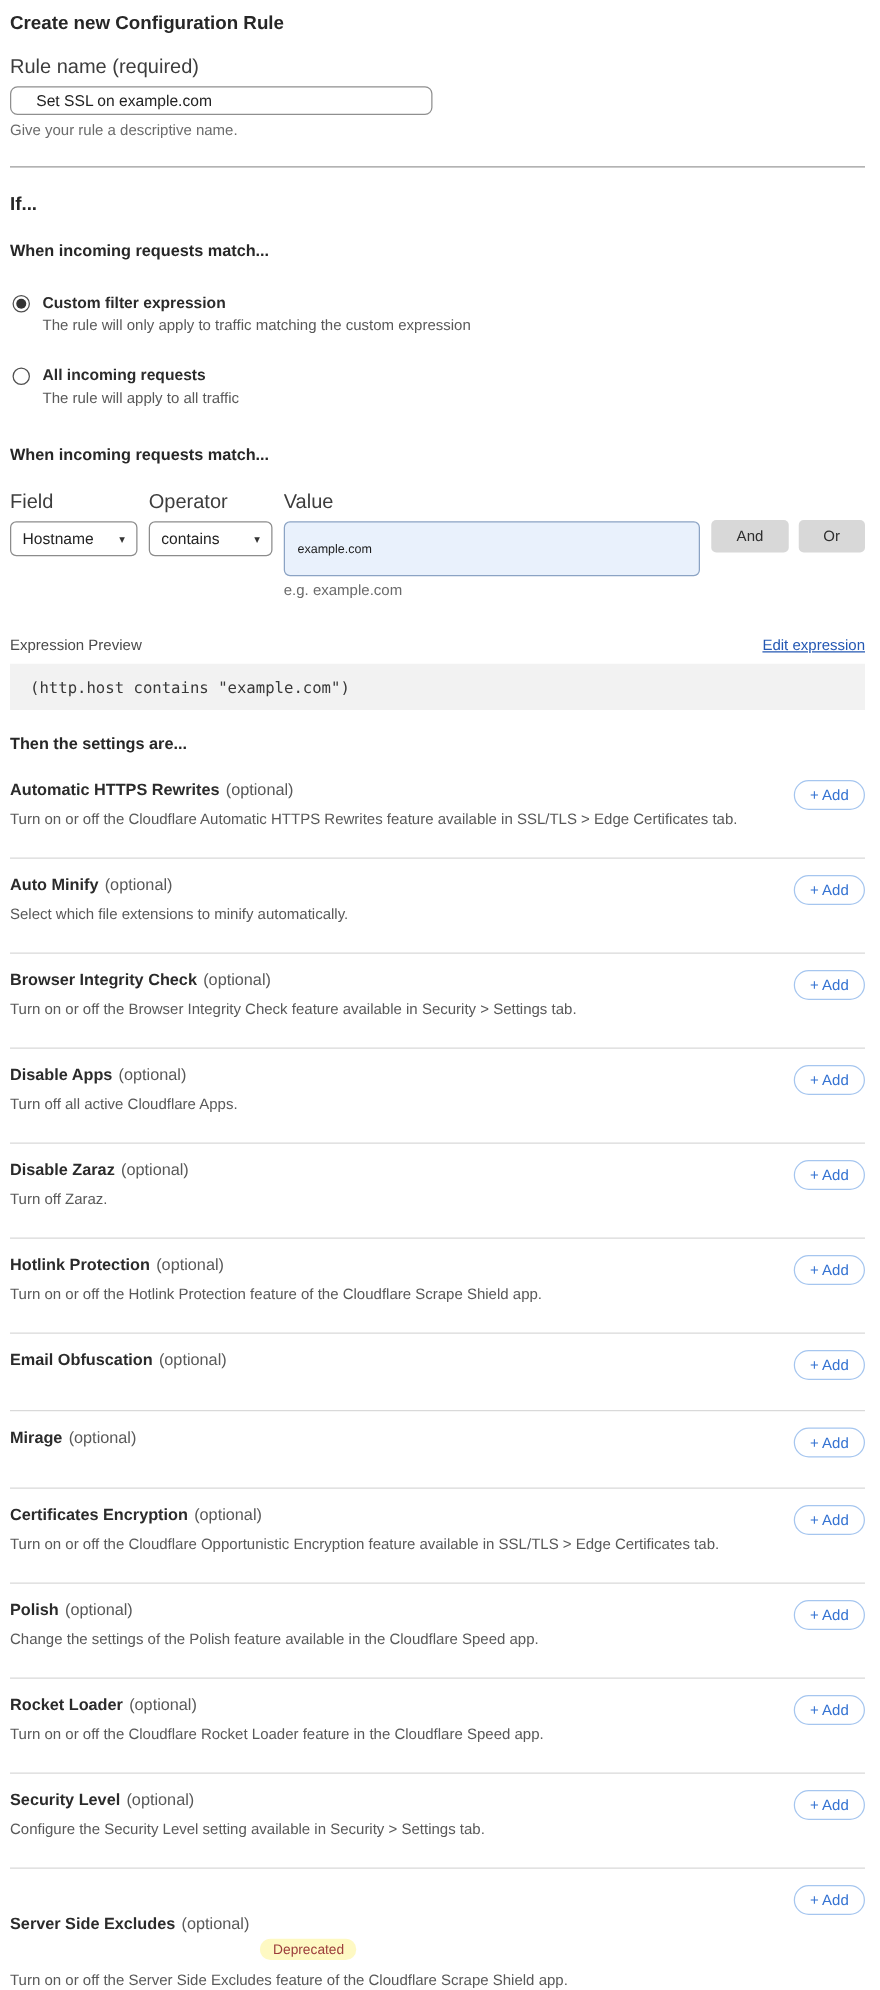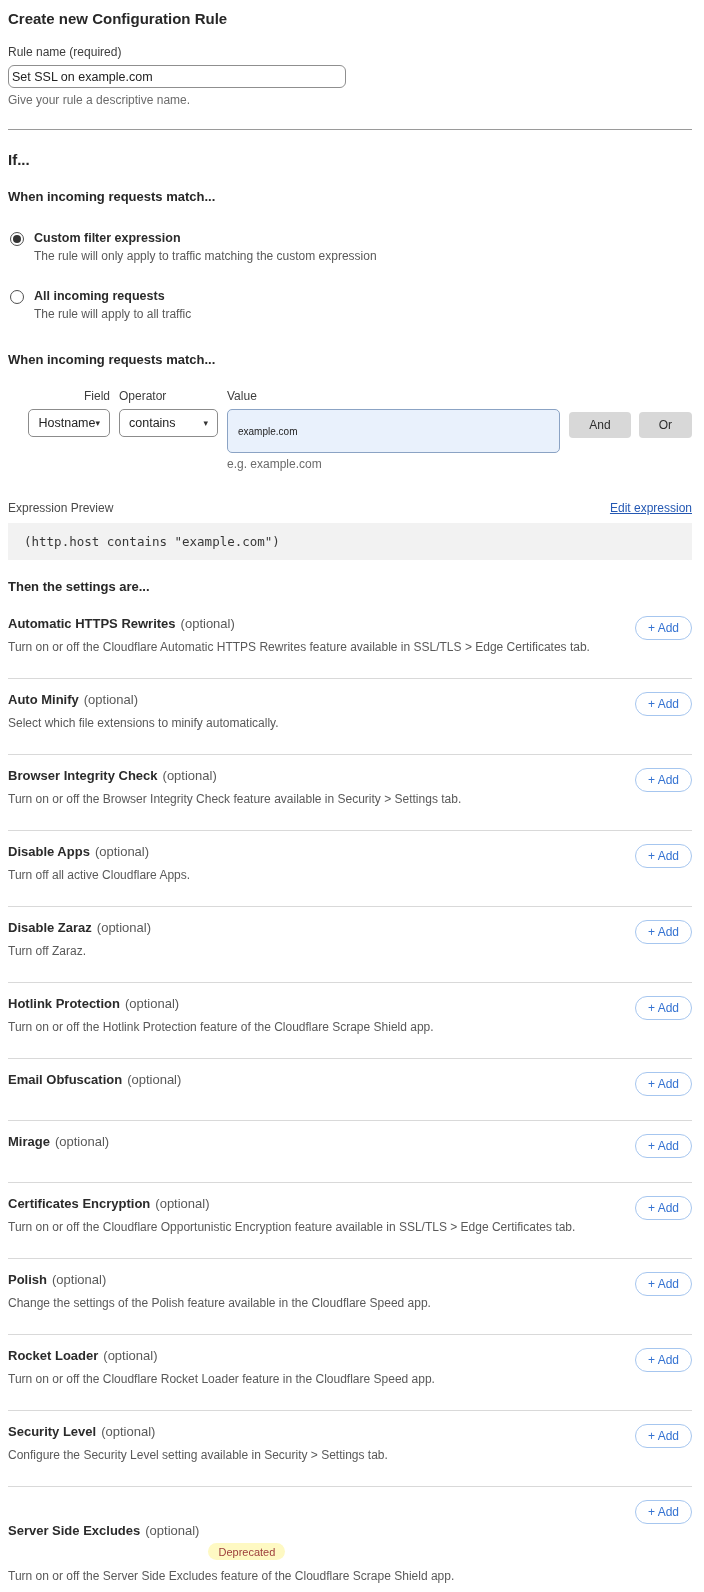--- a/index.html
+++ b/index.html
@@ -6,26 +6,26 @@
   html,body { margin:0; padding:0; }
   body {
     width:704px; height:1592px; background:#ffffff;
     font-family:"Liberation Sans", sans-serif;
     color:#2b2b2b; overflow:hidden;
   }
   .page { padding:10px 12px 0 8px; }
 
   h1.page-title { font-size:15px; font-weight:bold; color:#272727; margin:0 0 18px 0; }
 
-  .field-label { font-size:12px; color:#3d3d3d; margin-bottom:6px; }
+  .field-label { font-size:16px; color:#3d3d3d; margin-bottom:6px; }
   .helper { font-size:12px; color:#6b6b6b; margin-top:5px; }
 
   .text-input {
     width:338px; height:23px; border:1px solid #8f8f8f; border-radius:6px;
-    padding:0 3px; font-size:12.5px; color:#222; background:#fff;
+    padding:0 20px; font-size:12.5px; color:#222; background:#fff;
     display:flex; align-items:center;
   }
 
   .hr-strong { border:none; border-top:1px solid #9a9a9a; margin:22px 0 0 0; }
 
   h2.if-heading { font-size:15px; font-weight:bold; color:#272727; margin:21px 0 0 0; }
   .match-heading { font-size:13px; font-weight:bold; color:#272727; margin-top:21px; }
 
   .radio-group { margin-top:27px; }
   .radio-item { display:flex; margin-bottom:26px; }
@@ -36,21 +36,21 @@
   }
   .radio-circle.selected::after {
     content:""; position:absolute; left:2px; top:2px; width:8px; height:8px;
     border-radius:50%; background:#333;
   }
   .radio-label { font-size:12.5px; font-weight:bold; color:#2b2b2b; }
   .radio-desc { font-size:12px; color:#595959; margin-top:4px; }
 
   .builder { display:flex; gap:9px; margin-top:22px; }
   .builder .col { display:flex; flex-direction:column; }
-  .col-field { width:102px;align-items:flex-end; }
+  .col-field { width:102px; }
   .col-operator { width:99px; }
   .col-value { flex:1; }
   .select-box {
     height:28px; border:1px solid #8c8c8c; border-radius:5px; background:#fff;
     display:flex; align-items:center; justify-content:space-between;
     padding:0 9px; font-size:12.5px; color:#232323; cursor:pointer;
   }
   .select-caret { font-size:9px; color:#333; }
   .value-input {
     height:44px; border:1px solid #8ba3c4; border-radius:5px; background:#e9f1fc;

